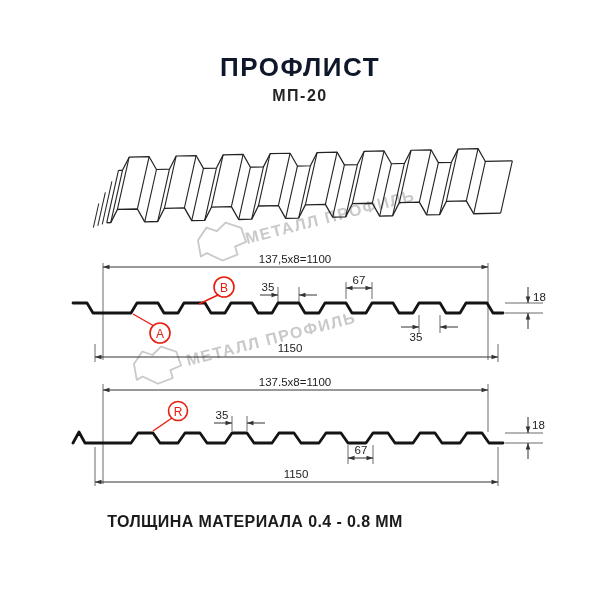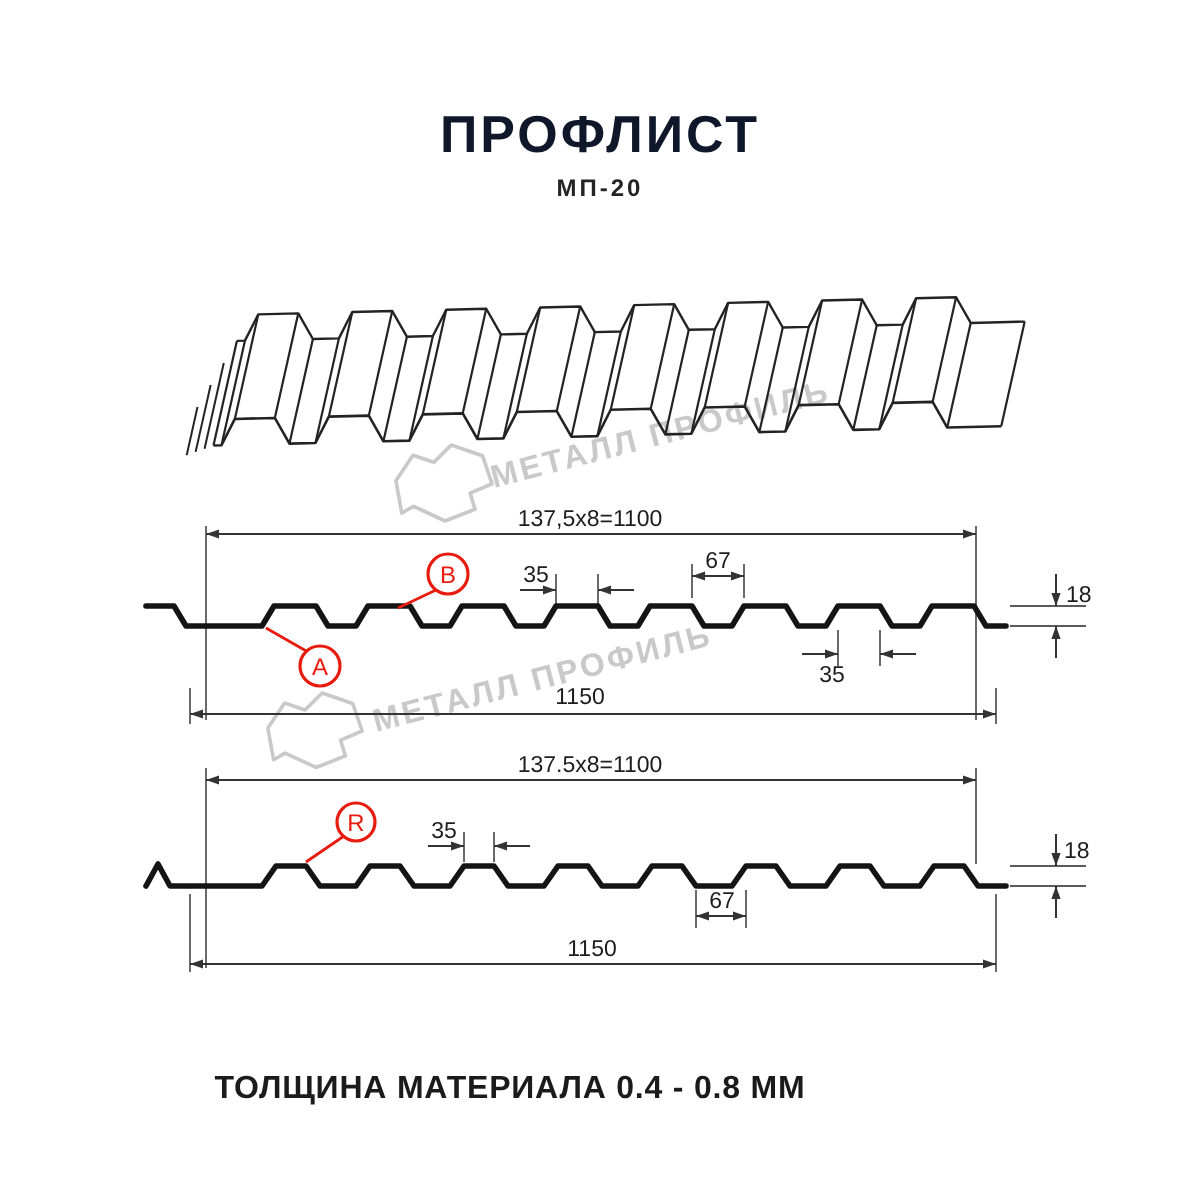--- a/index.html
+++ b/index.html
@@ -6,24 +6,24 @@
   .canvas{
     position:relative;width:600px;height:600px;background:#ffffff;overflow:hidden;
     font-family:"Liberation Sans",sans-serif;
   }
   .title{
     position:absolute;top:52px;left:0;width:600px;text-align:center;
     font-size:26px;font-weight:800;letter-spacing:1.5px;color:#0f172a;
   }
   .subtitle{
     position:absolute;top:87px;left:0;width:600px;text-align:center;
-    font-size:12px;font-weight:600;letter-spacing:1.5px;color:#242424;
+    font-size:16px;font-weight:600;letter-spacing:1.5px;color:#242424;
   }
   .footer-note{
-    position:absolute;top:536px;left:0;width:510px;text-align:center;
+    position:absolute;top:513px;left:0;width:510px;text-align:center;
     font-size:16px;font-weight:600;letter-spacing:0.4px;color:#1b1b1b;
   }
   svg.draw{position:absolute;left:0;top:0;}
   text.dim{font-family:"Liberation Sans",sans-serif;font-size:11.5px;fill:#1d1d1d;}
   text.callout{font-family:"Liberation Sans",sans-serif;font-size:12px;}
   text.wm{font-family:"Liberation Sans",sans-serif;font-size:16px;font-weight:bold;letter-spacing:1.5px;}
 </style>
 </head>
 <body>
 

